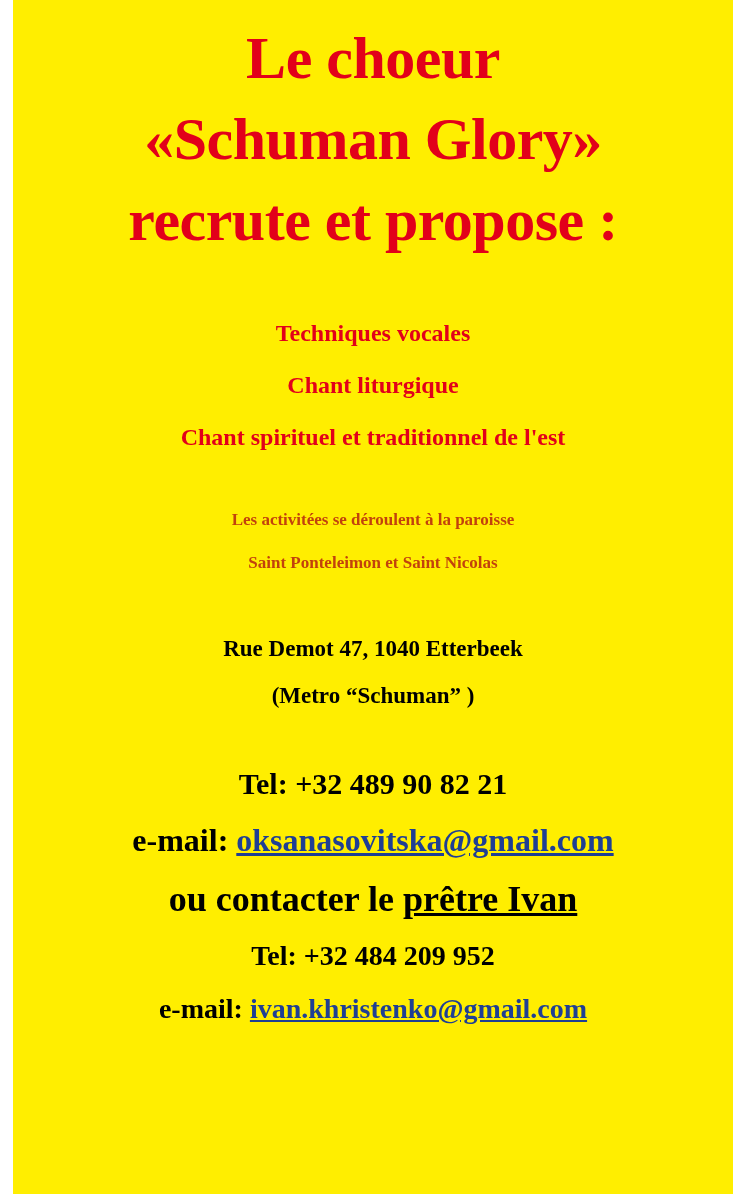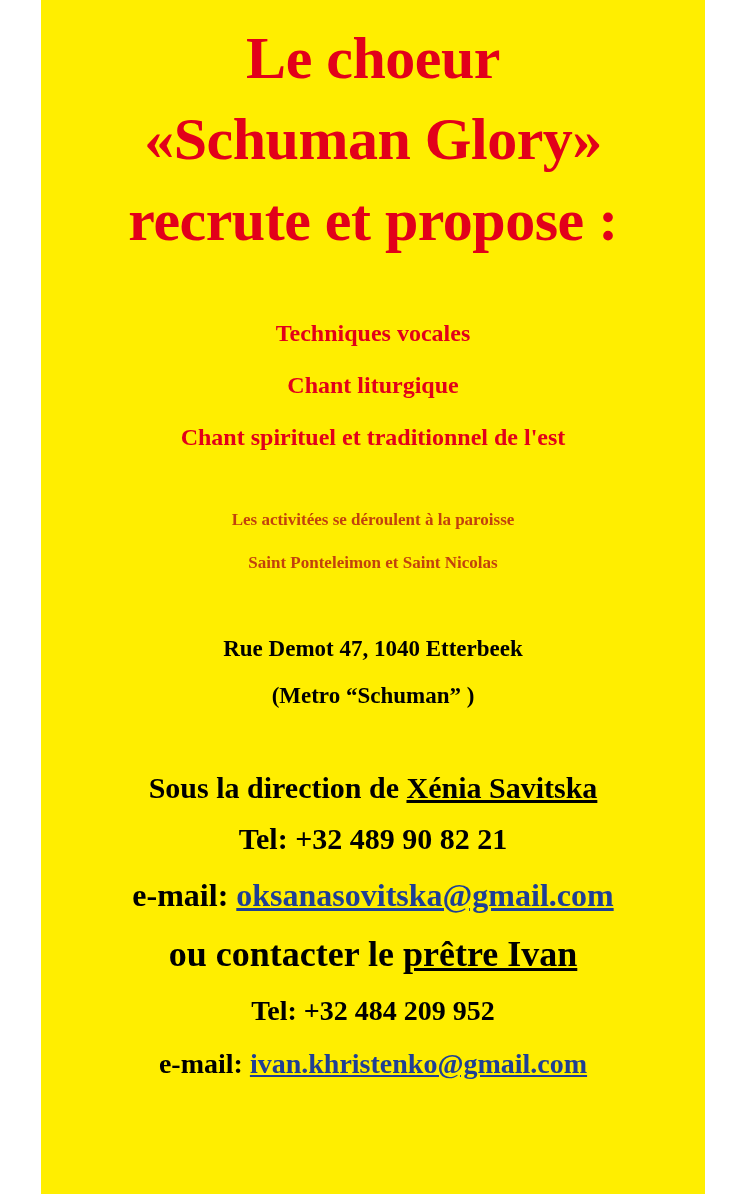--- a/index.html
+++ b/index.html
@@ -8,21 +8,21 @@
   }
   body {
     width: 746px;
     height: 1194px;
     background: #ffffff;
     font-family: "Liberation Serif", serif;
     overflow: hidden;
   }
   .poster {
     position: relative;
-    width: 664px;
+    width: 720px;
     height: 1194px;
     margin: 0 auto;
     background: #ffee00;
     box-sizing: border-box;
     padding: 0 16px;
     text-align: center;
   }
   .headline {
     color: #e2001a;
     font-weight: bold;
@@ -119,21 +119,20 @@
     <span class="line">Les activitées se déroulent à la paroisse</span>
     <span class="line">Saint Ponteleimon et Saint Nicolas</span>
   </div>
 
   <div class="address">
     <span class="line">Rue Demot 47,  1040 Etterbeek</span>
     <span class="line">(Metro “Schuman” )</span>
   </div>
 
   <div class="contacts">
-    <span class="row c-dir"><span>Sous la direction de </span><span class="u">Xénia Savitska</span></span>
     <span class="row c-tel1">Tel: +32 489 90 82 21</span>
     <span class="row c-mail1"><span>e-mail: </span><span class="mail-link">oksanasovitska@gmail.com</span></span>
     <span class="row c-priest"><span>ou contacter le </span><span class="u">prêtre Ivan</span></span>
     <span class="row c-tel2">Tel: +32 484 209 952</span>
     <span class="row c-mail2"><span>e-mail: </span><span class="mail-link">ivan.khristenko@gmail.com</span></span>
   </div>
 
 </div>
 
 </body></html>

